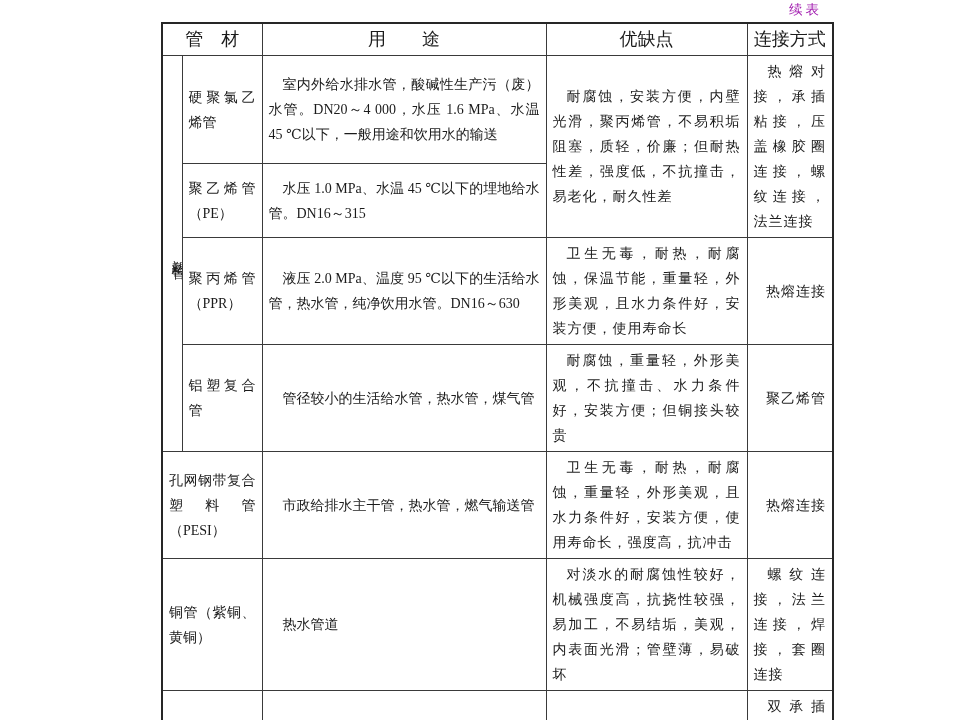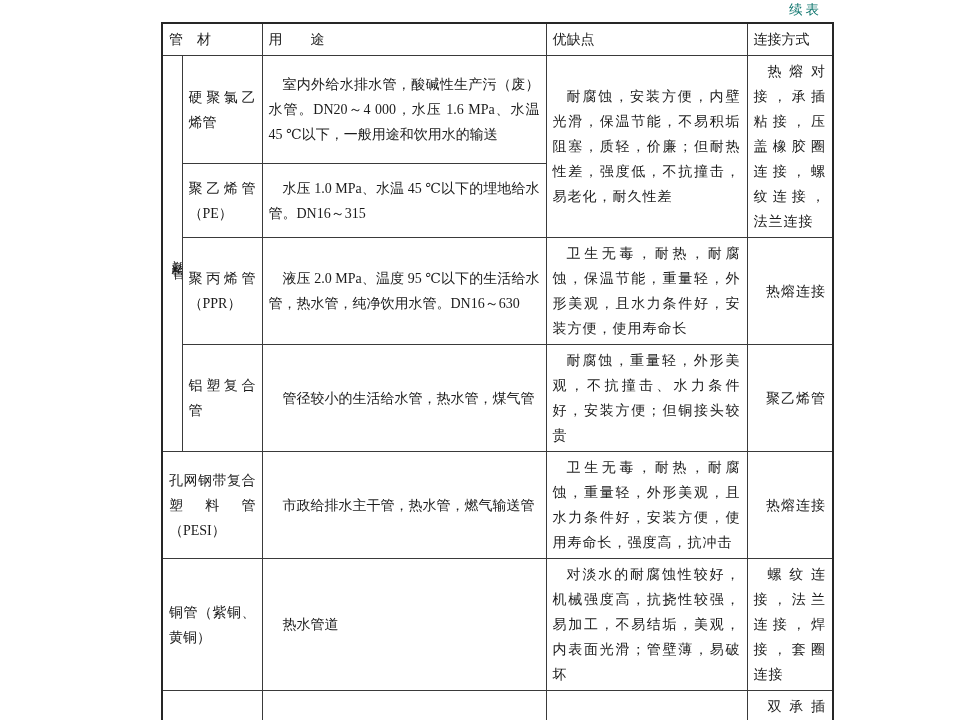--- a/index.html
+++ b/index.html
@@ -17,21 +17,21 @@
     background: #ffffff;
     font-family: "Liberation Serif", "DejaVu Serif", serif;
     color: #1b1b1b;
   }
   .cont-label {
     position: absolute;
     top: 1px;
     left: 789px;
     font-size: 13.5px;
     letter-spacing: 3px;
-    color: #0f766e;
+    color: #a21caf;
   }
   table.pipes {
     position: absolute;
     left: 161px;
     top: 22px;
     width: 671px;
     height: 688px;
     border-collapse: collapse;
     table-layout: fixed;
     border: 2px solid #262626;
@@ -39,22 +39,22 @@
   }
   table.pipes th, table.pipes td {
     border: 1px solid #3a3a3a;
     vertical-align: middle;
     padding: 3px 6px;
     font-weight: normal;
     line-height: 25px;
     overflow: hidden;
   }
   th.hdr {
-    text-align: left;
-    font-size: 14px;
+    text-align: center;
+    font-size: 18px;
     line-height: 20px;
     padding: 2px 4px;
   }
   td.vlabel-cell {
     text-align: center;
     vertical-align: middle;
     padding: 2px 1px;
   }
   .vlabel {
     display: inline-block;
@@ -120,21 +120,21 @@
       <th class="hdr">优缺点</th>
       <th class="hdr">连接方式</th>
     </tr>
 
     <tr style="height:84px">
       <td class="vlabel-cell" rowspan="4">
         <span class="vlabel">塑料管</span>
       </td>
       <td class="c-material">硬聚氯乙烯管</td>
       <td class="c-usage">室内外给水排水管，酸碱性生产污（废）水管。DN20～4 000，水压 1.6 MPa、水温 45 ℃以下，一般用途和饮用水的输送</td>
-      <td class="c-pros" rowspan="2">耐腐蚀，安装方便，内壁光滑，保温节能，不易积垢阻塞，质轻，价廉；但耐热性差，强度低，不抗撞击，易老化，耐久性差</td>
+      <td class="c-pros" rowspan="2">耐腐蚀，安装方便，内壁光滑，聚丙烯管，不易积垢阻塞，质轻，价廉；但耐热性差，强度低，不抗撞击，易老化，耐久性差</td>
       <td class="c-conn para" rowspan="2">热熔对接，承插粘接，压盖橡胶圈连接，螺纹连接，法兰连接</td>
     </tr>
 
     <tr style="height:57px">
       <td class="c-material">聚乙烯管（PE）</td>
       <td class="c-usage">水压 1.0 MPa、水温 45 ℃以下的埋地给水管。DN16～315</td>
     </tr>
 
     <tr style="height:93px">
       <td class="c-material">聚丙烯管（PPR）</td>

